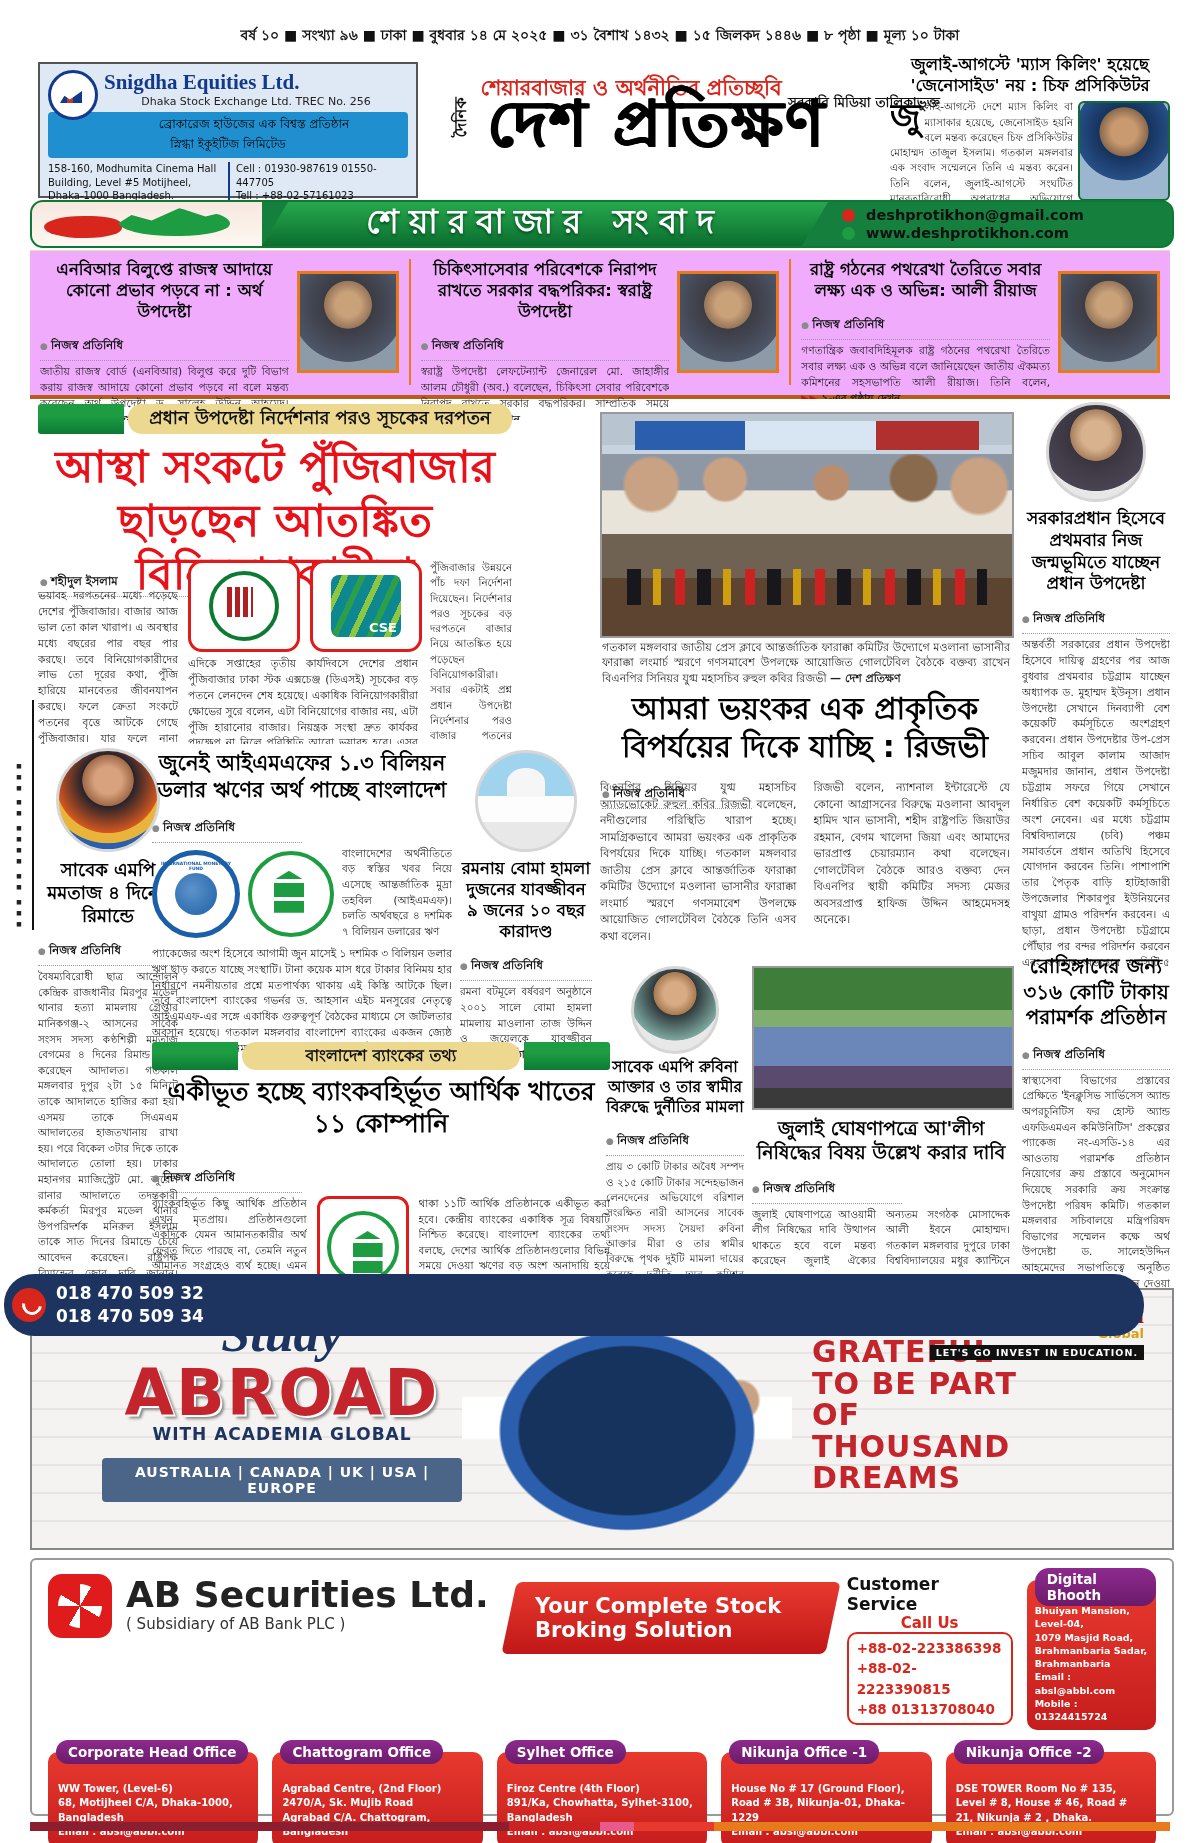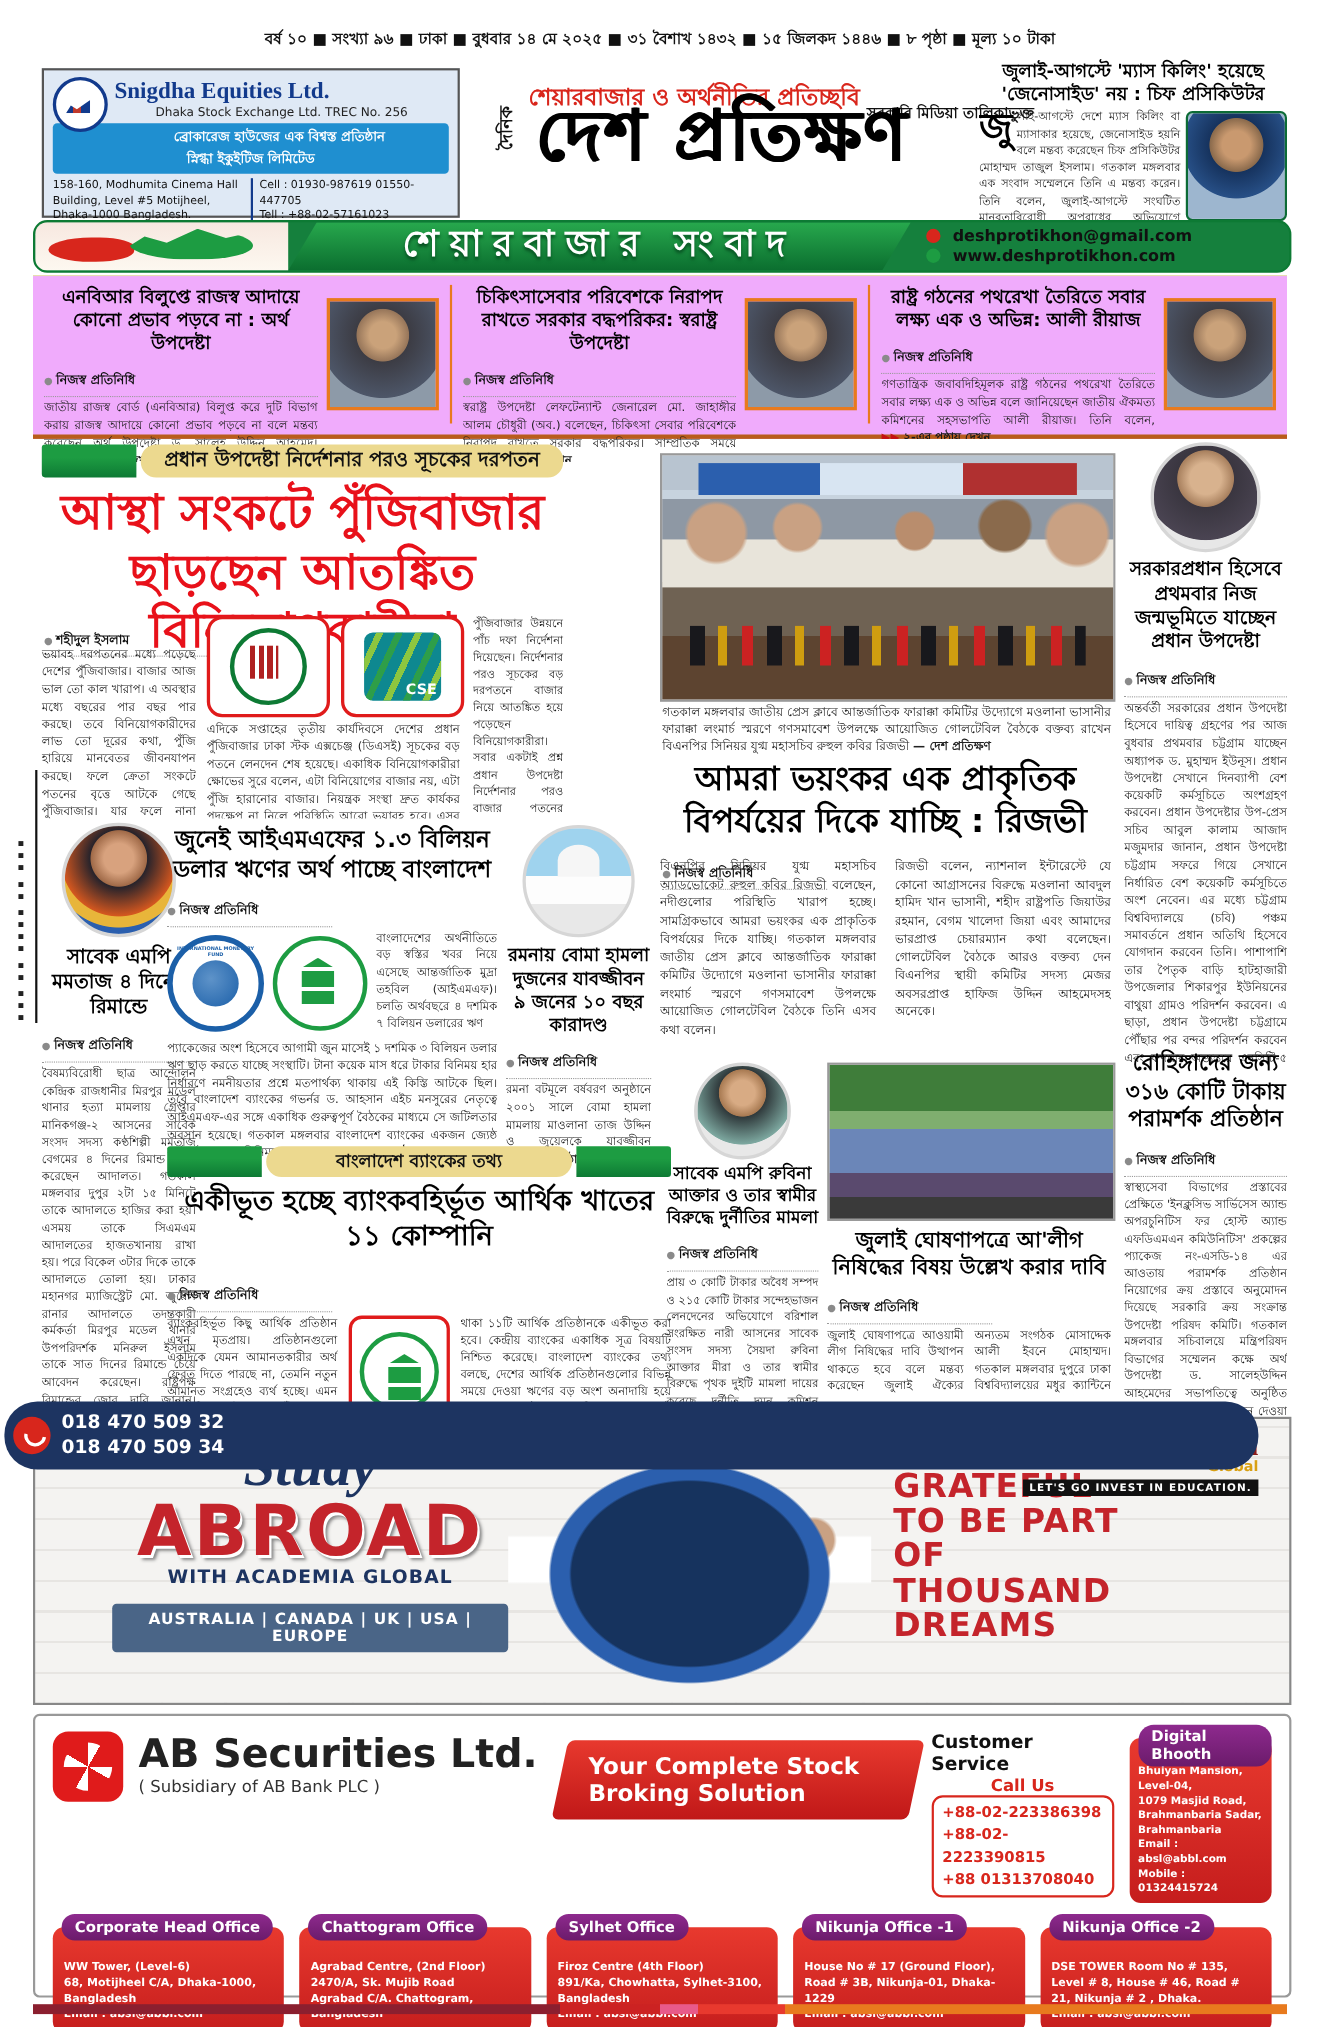--- a/index.html
+++ b/index.html
@@ -9,21 +9,21 @@
   .hl{font-weight:700;color:#000;text-align:center;line-height:1.28}
   .bt{font-size:11px;line-height:1.5;text-align:justify;overflow:hidden;color:#1a1a1a}
   .bl{font-size:11.5px;font-weight:700;margin:15px 0 3px;border-bottom:1px dotted #999;padding-bottom:4px}
   .bl::before{content:"● ";color:#8a8a8a;font-size:9px}
   .jp{font-weight:700;white-space:nowrap}
   .jp .mk{color:#c41111}
   
   .snigdha{border:2px solid #555;background:#dfe9f5;padding:6px 8px;font-size:11px}
   .snig-name{color:#123a8c;font-weight:700;font-size:21px;font-family:"Liberation Serif",serif}
   .snig-sub{font-size:11px;color:#222;text-align:center}
-  .snig-bn{background:#1f8fd0;color:#ffffff;text-align:center;font-weight:700;font-size:12px;
+  .snig-bn{background:#1f8fd0;color:#000000;text-align:center;font-weight:400;font-size:12px;
            padding:3px 4px;border-radius:4px;margin:4px 0}
   .snig-cols{display:flex;gap:8px;font-size:10px;line-height:1.35;margin-top:3px}
   .snig-logo{width:44px;height:44px;border-radius:50%;background:#fff;border:3px solid #123a8c;float:left;margin-right:6px;position:relative}
   .snig-logo::after{content:"";position:absolute;left:9px;top:18px;width:22px;height:12px;
        background:linear-gradient(90deg,#123a8c 0 30%,#c0392b 30% 60%,#123a8c 60%);clip-path:polygon(0 100%,20% 40%,45% 70%,100% 0,100% 100%)}
   .tagline{color:#d9261c;font-weight:700;font-size:21px;text-align:center}
   .mast-title{font-weight:900;font-size:64px;letter-spacing:2px;color:#000;text-align:center;line-height:1;
               text-shadow:1px 0 #000,2px 0 #000}
   .mast-daily{display:inline-block;transform:rotate(-90deg);font-size:16px;font-weight:700;vertical-align:24px}
   .listed{font-weight:700;font-size:13.5px}

